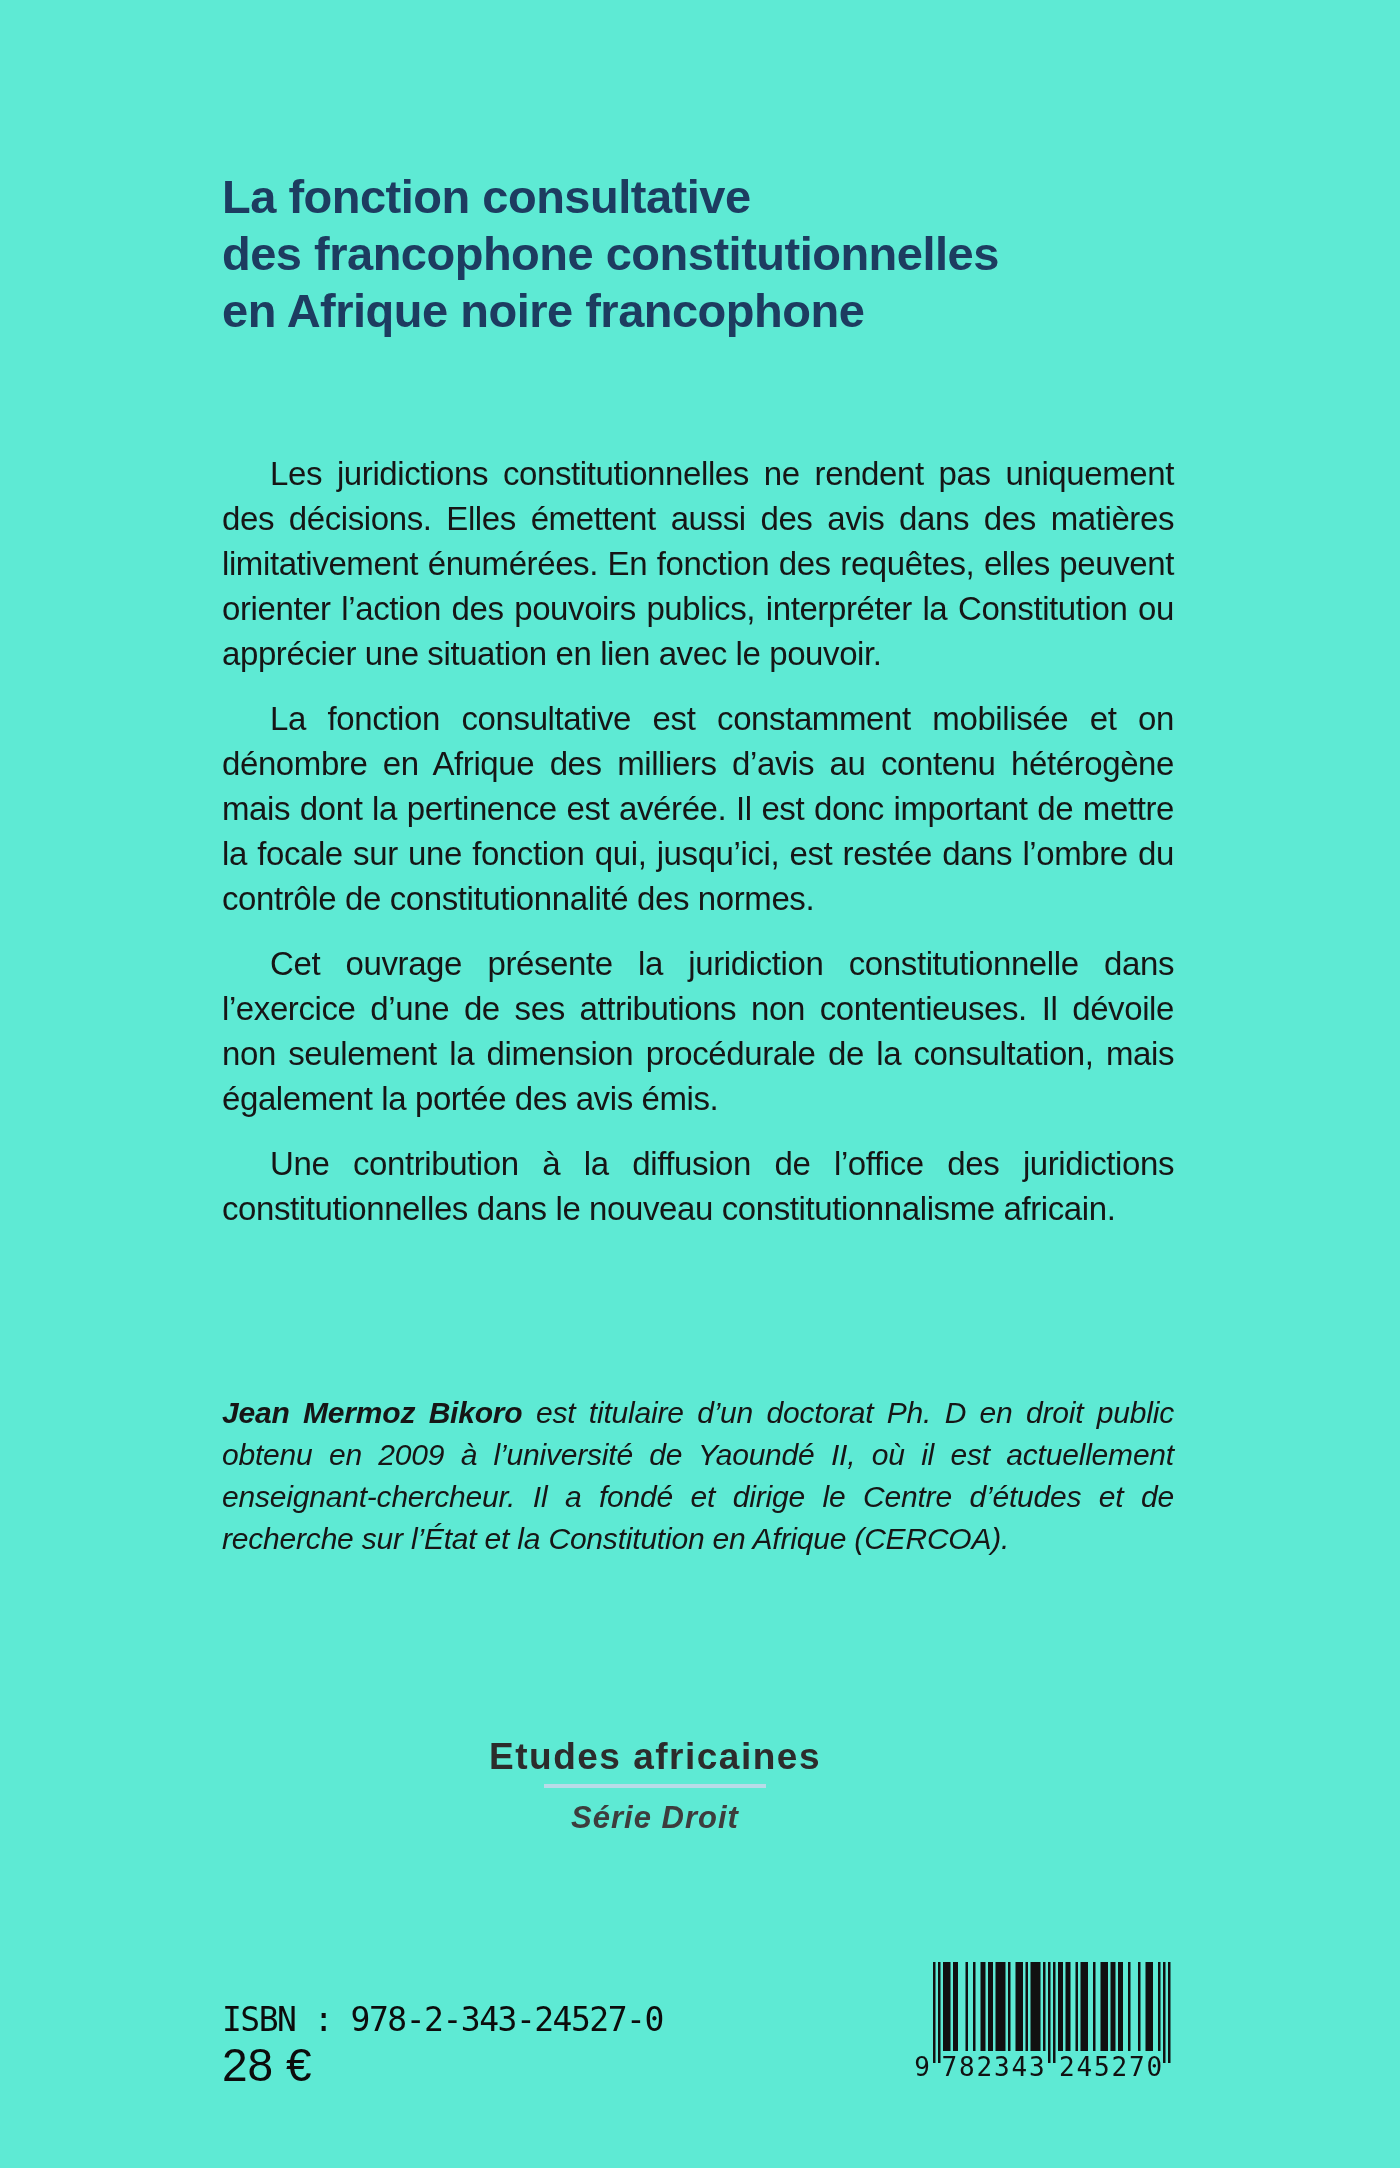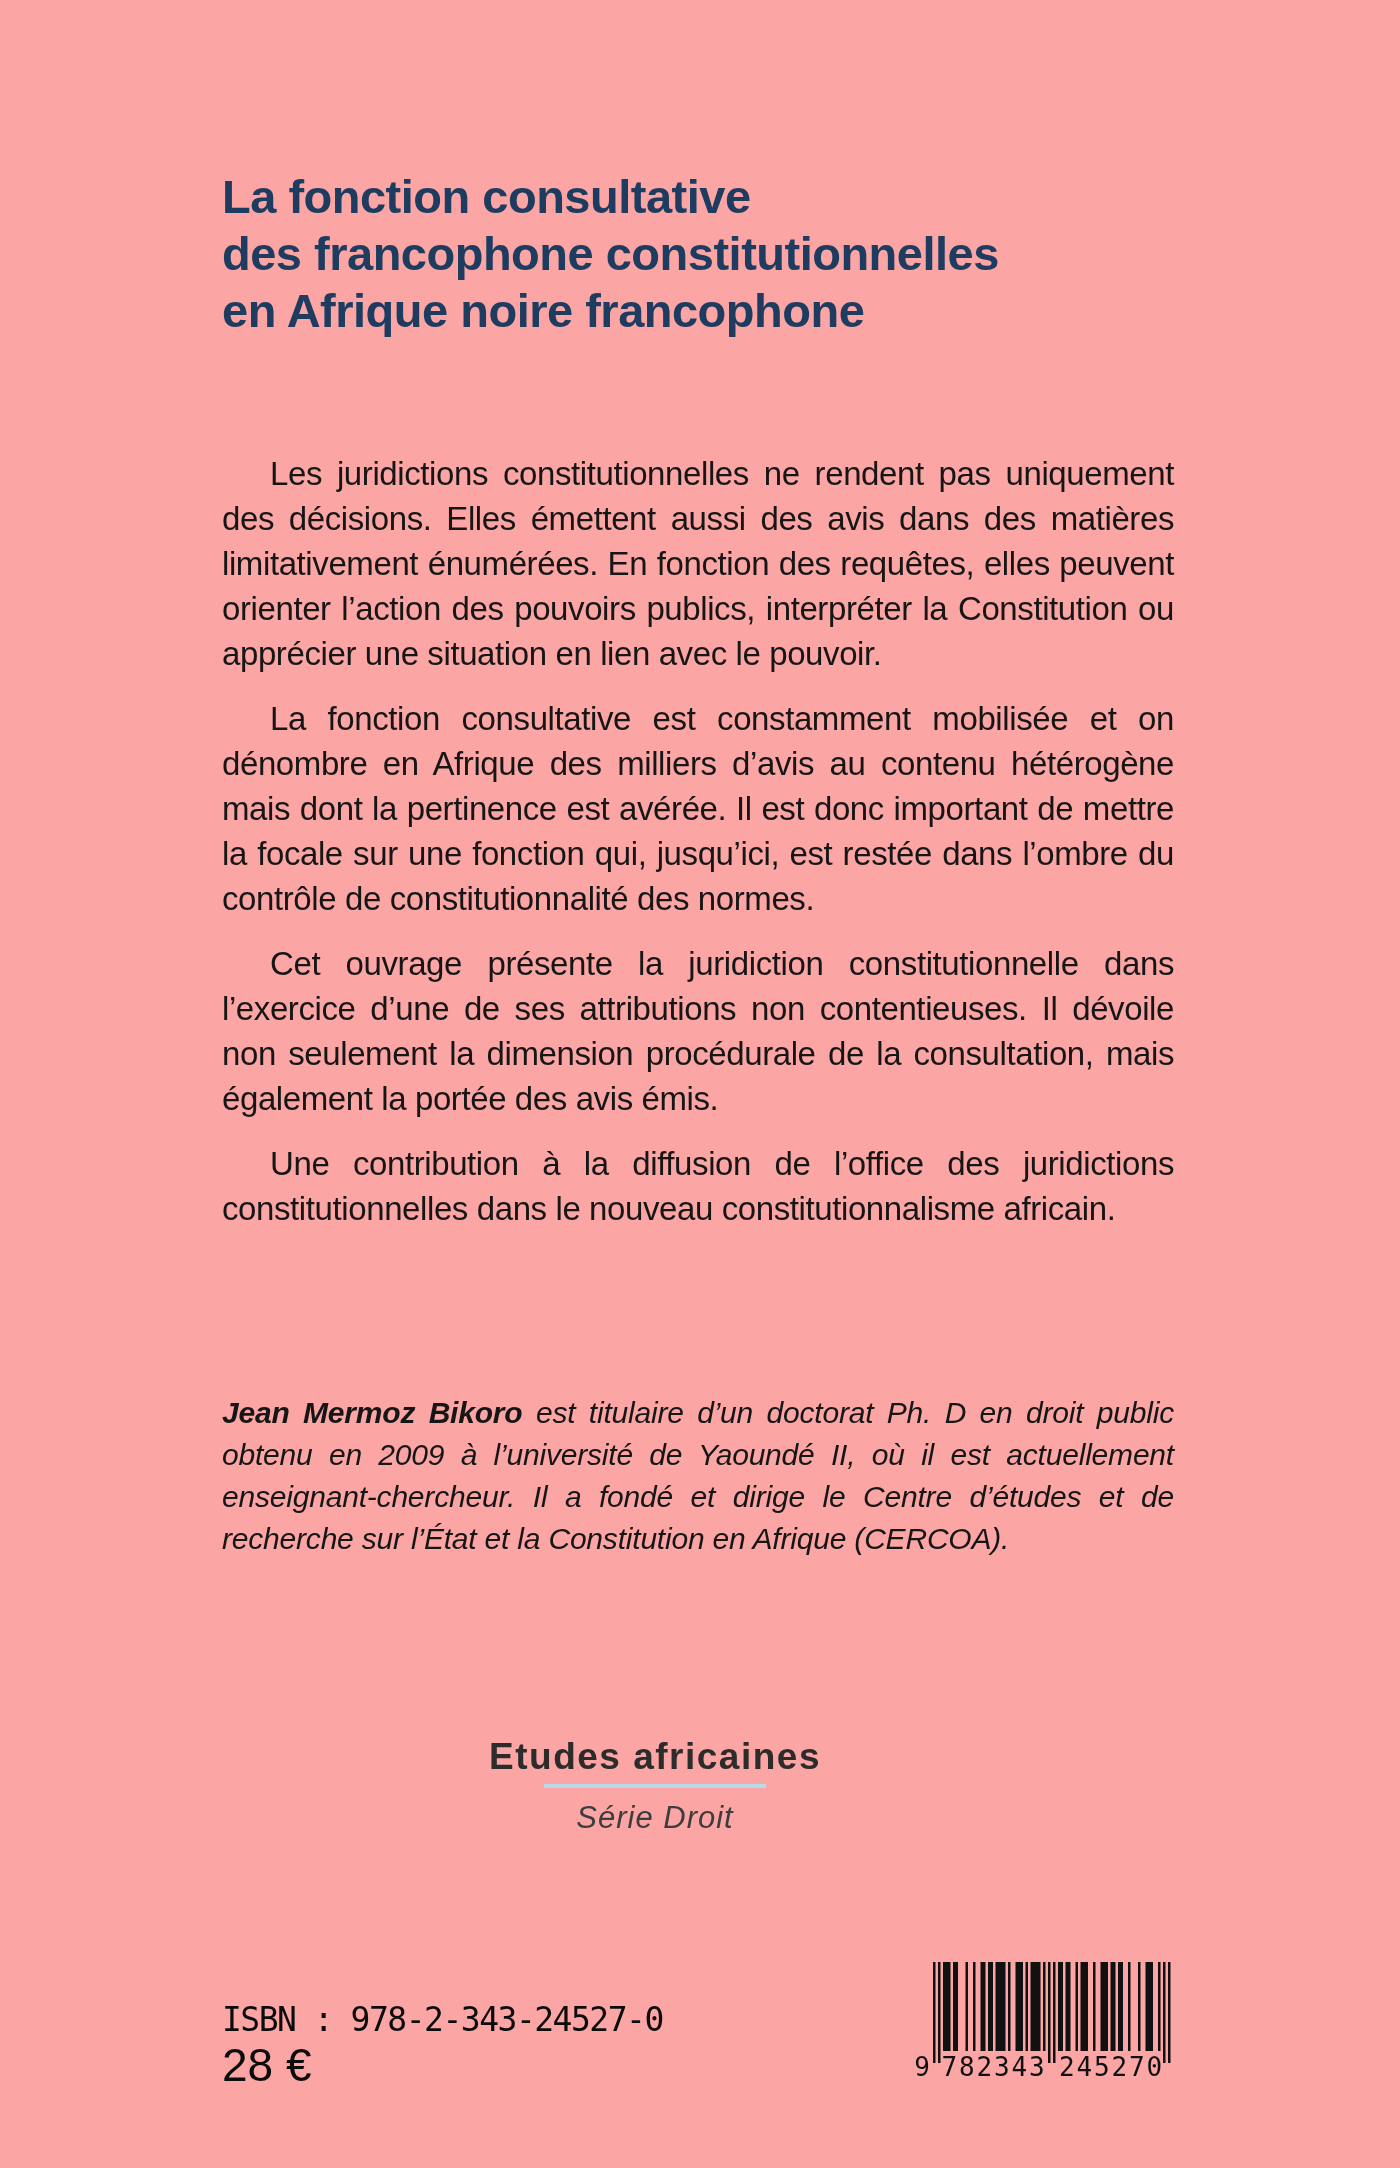--- a/index.html
+++ b/index.html
@@ -1,20 +1,20 @@
 <!DOCTYPE html>
 <html><head>
 <meta charset="utf-8">
 <style>
   html, body { margin: 0; padding: 0; background: #ffffff; }
   .page {
     position: relative;
     width: 1400px;
     height: 2168px;
-    background: #fca5a5;
+    background: #5eead4;
     font-family: "Liberation Sans", sans-serif;
     overflow: hidden;
   }
 
   
   .title {
     position: absolute;
     left: 222px;
     top: 168px;
     font-size: 47px;
@@ -73,21 +73,21 @@
   }
   .collection-underline {
     width: 222px;
     height: 4px;
     margin: 6px auto 0 auto;
   }
   .collection-series {
     margin-top: 12px;
     font-size: 31px;
     font-style: italic;
-    font-weight: 400;
+    font-weight: 700;
     letter-spacing: 1px;
     color: #3d3d3d;
   }
 
   
   .isbn {
     position: absolute;
     left: 222px;
     top: 2000px;
     font-family: "DejaVu Sans Mono", monospace;

